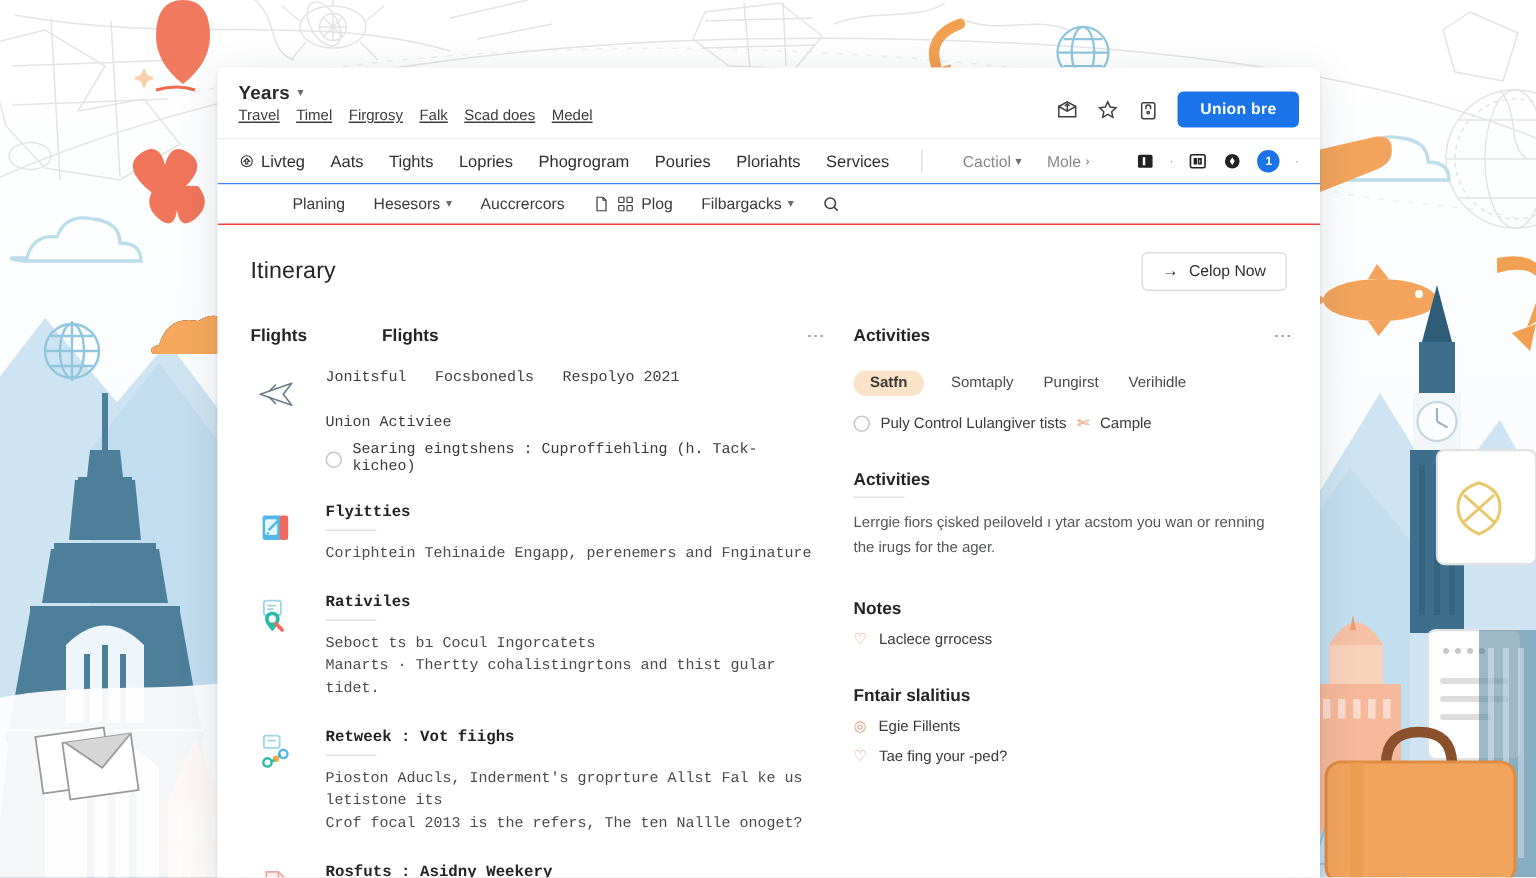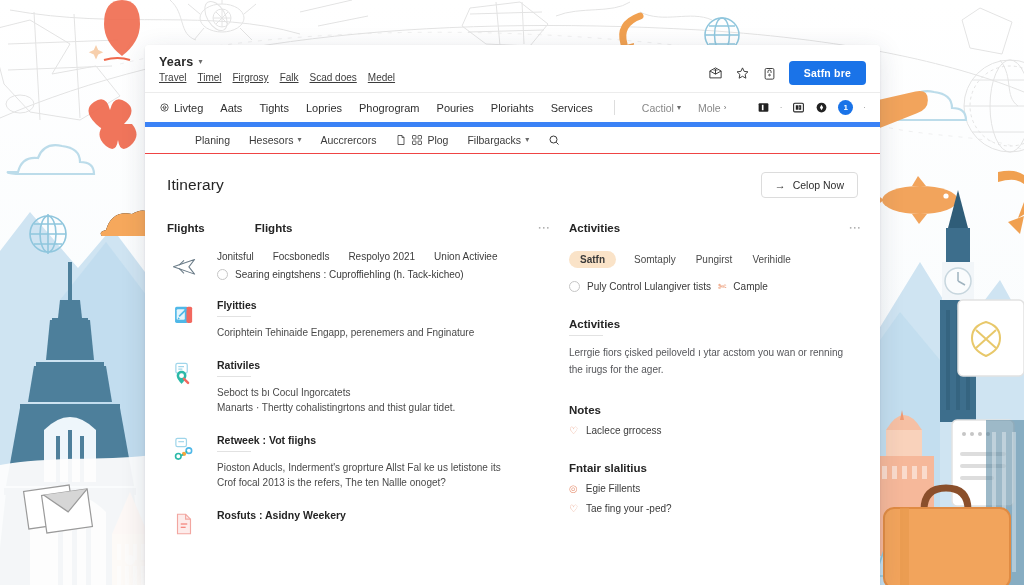--- a/index.html
+++ b/index.html
@@ -38,21 +38,21 @@
   .tb-right{display:flex;align-items:center;gap:12px;padding-top:6px;}
   .tb-ico{width:15px;height:15px;display:block;color:#3f3f3f;}
   .signin-btn{
     background:#1a73e8;color:#fff;font-size:10.5px;font-weight:bold;
     padding:6px 15px;border-radius:4px;white-space:nowrap;letter-spacing:.2px;
   }
 
   
   .appnav{
     display:flex;align-items:center;gap:0;padding:7px 14px;
-    border-bottom:5px solid #3b82f6;background:#fff;
+    border-bottom:1px solid #3b82f6;background:#fff;
   }
   .nav-items{display:flex;align-items:center;gap:17px;flex:1;}
   .nav-item{font-size:11px;color:#2f2f2f;display:flex;align-items:center;gap:4px;white-space:nowrap;}
   .nav-sep{width:1px;height:15px;background:#dddddd;margin:0 10px 0 4px;}
   .nav-muted{font-size:10.5px;color:#888;display:flex;align-items:center;gap:3px;white-space:nowrap;}
   .appnav-right{display:flex;align-items:center;gap:10px;}
   .sq-ico{width:13px;height:13px;display:block;color:#222;}
   .dot-badge{
     width:15px;height:15px;border-radius:50%;background:#1a73e8;color:#fff;
     font-size:8px;display:flex;align-items:center;justify-content:center;font-weight:bold;
@@ -81,21 +81,21 @@
   .cols{display:flex;gap:22px;}
   .col-left{width:380px;flex-shrink:0;}
   .col-right{flex:1;}
 
   .col-head{display:flex;align-items:center;justify-content:space-between;margin-bottom:17px;}
   .col-head-labels{display:flex;gap:50px;}
   .col-head-title{font-size:11.5px;font-weight:bold;color:#242424;}
   .kebab{font-size:12px;color:#9a9a9a;letter-spacing:0;line-height:.6;writing-mode:vertical-rl;}
 
   
-  .feed-row{display:flex;gap:16px;margin-bottom:19px;}
+  .feed-row{display:flex;gap:16px;margin-bottom:19px;font-family:Liberation Mono, monospace;}
   .feed-ico{width:34px;flex-shrink:0;display:flex;justify-content:center;padding-top:2px;}
   .feed-ico svg{width:26px;height:26px;display:block;}
   .feed-body{flex:1;min-width:0;}
   .chips{display:flex;gap:19px;margin-bottom:7px;flex-wrap:wrap;}
   .chip{font-size:10px;color:#3d3d3d;white-space:nowrap;}
   .radio-line{display:flex;align-items:center;gap:7px;}
   .radio{width:9px;height:9px;border:1px solid #c6c6c6;border-radius:50%;flex-shrink:0;}
   .radio-text{font-size:10px;color:#3a3a3a;}
   .feed-title{font-size:10.5px;font-weight:bold;color:#242424;margin-bottom:5px;}
   .rule{width:34px;height:1px;background:#e2e2e2;margin-bottom:8px;}
@@ -403,21 +403,21 @@
           <path d="M12 3l2.6 5.6 6.1.7-4.5 4.2 1.2 6-5.4-3-5.4 3 1.2-6L3.3 9.3l6.1-.7z"></path>
         </svg>
       </span>
       <span>
         <svg class="tb-ico" viewBox="0 0 24 24" fill="none" stroke="currentColor" stroke-width="1.6">
           <rect x="5" y="4" width="14" height="17" rx="2"></rect>
             <path d="M9.5 11v-2a2.5 2.5 0 015 0v2"></path>
             <circle cx="12" cy="14.5" r="1.3"></circle>
         </svg>
       </span>
-      <span class="signin-btn">Satfn bre</span>
+      <span class="signin-btn">Union bre</span>
     </div>
   </div>
 
   <div class="appnav">
     <div class="nav-items">
       <span class="nav-item">
         <svg style="width:11px;height:11px" viewBox="0 0 24 24" fill="none" stroke="currentColor" stroke-width="1.6">
           <rect x="4" y="4" width="16" height="16" rx="8"></rect>
             <path d="M12 8l4 4h-2.5v4h-3v-4H8z"></path>
         </svg>

